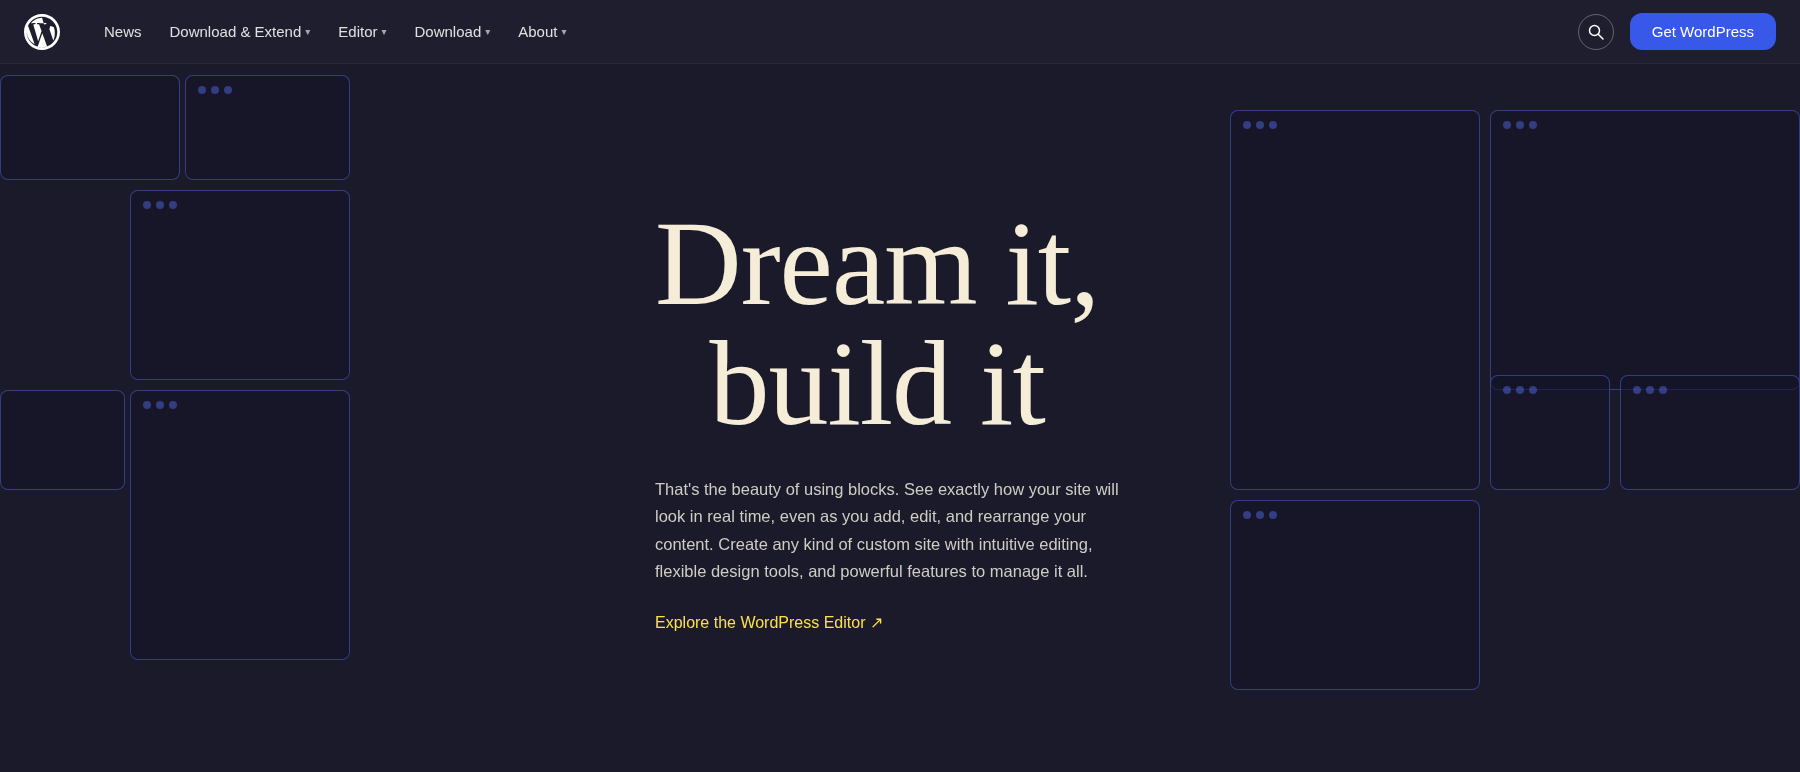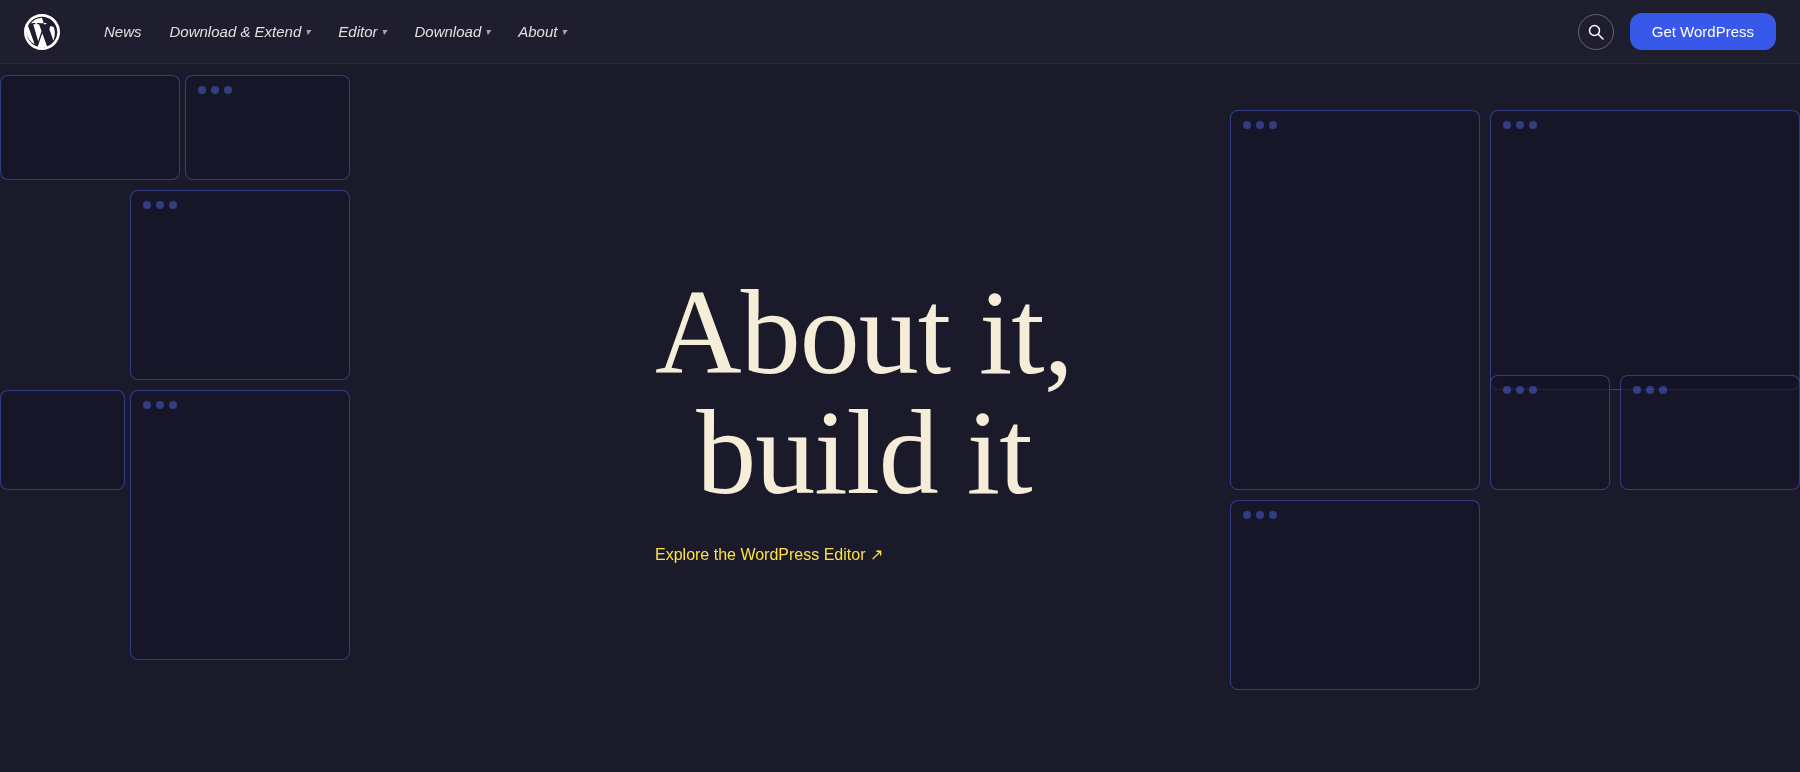--- a/index.html
+++ b/index.html
@@ -35,21 +35,20 @@
       width: 36px;
       height: 36px;
       fill: white;
     }
 
     .nav-links {
       display: flex;
       align-items: center;
       gap: 4px;
       flex: 1;
-      font-style: italic;
     }
 
     .nav-item {
       display: flex;
       align-items: center;
       gap: 4px;
       color: #e0e0e0;
       font-size: 15px;
       font-weight: 400;
       padding: 8px 12px;
@@ -253,23 +252,24 @@
     <div class="card-dots">
       <div class="dot"></div>
         <div class="dot"></div>
         <div class="dot"></div>
     </div>
   </div>
 
   <div class="hero-content">
     <div class="content-inner">
       <h1 class="hero-title">
-        <span>About it,</span><br>
+        <span>Dream it,</span><br>
         <span>build it</span>
       </h1>
+      <p class="hero-subtitle">That's the beauty of using blocks. See exactly how your site will look in real time, even as you add, edit, and rearrange your content. Create any kind of custom site with intuitive editing, flexible design tools, and powerful features to manage it all.</p>
       <a class="hero-link" href="#">Explore the WordPress Editor ↗</a>
     </div>
   </div>
 </div>
 
 <nav>
   <div class="nav-logo">
     <svg viewBox="0 0 32 32" xmlns="http://www.w3.org/2000/svg">
       <path d="M16 0C7.163 0 0 7.163 0 16s7.163 16 16 16 16-7.163 16-16S24.837 0 16 0zM2.392 16c0-1.993.43-3.883 1.196-5.589L9.47 26.922A13.636 13.636 0 012.392 16zm13.608 13.608a13.69 13.69 0 01-3.886-.565l4.128-11.993 4.228 11.586a1.27 1.27 0 00.096.18 13.68 13.68 0 01-4.566.792zm1.898-20.283c.83-.044 1.577-.13 1.577-.13.743-.088.655-1.178-.087-1.134 0 0-2.228.175-3.668.175-1.353 0-3.624-.175-3.624-.175-.743-.044-.83 1.09-.088 1.134 0 0 .703.086 1.447.13l2.148 5.887-3.018 9.05L8.24 9.325c.83-.044 1.576-.13 1.576-.13.743-.088.656-1.178-.087-1.134 0 0-2.227.175-3.668.175a13.634 13.634 0 019.94-4.951zm8.504 2.312a13.63 13.63 0 011.006 5.196c0 2.55-.49 4.82-1.362 6.737l-3.454-10.024c-.022-.062.81-2.91.81-2.91zM16 29.608C8.48 29.608 2.392 23.52 2.392 16 2.392 8.48 8.48 2.392 16 2.392c7.52 0 13.608 6.088 13.608 13.608 0 7.52-6.088 13.608-13.608 13.608z"></path>
     </svg>

